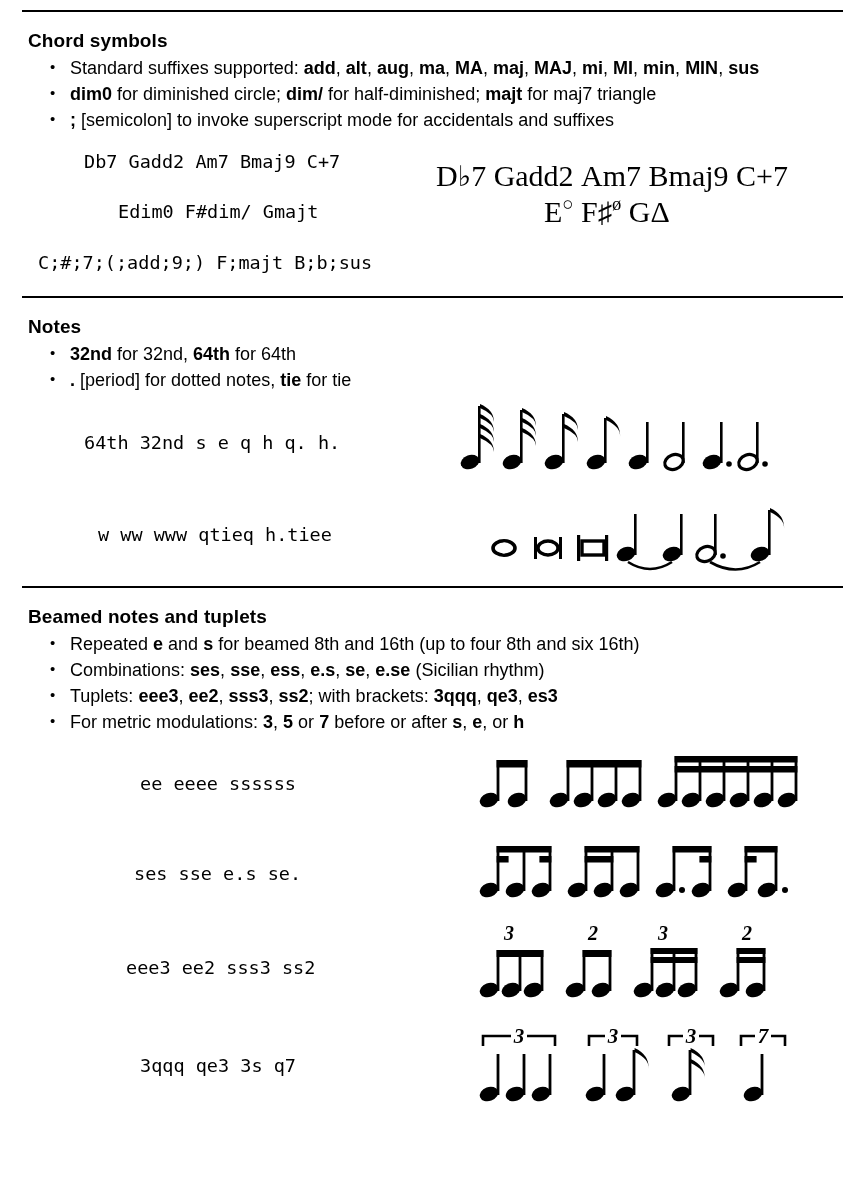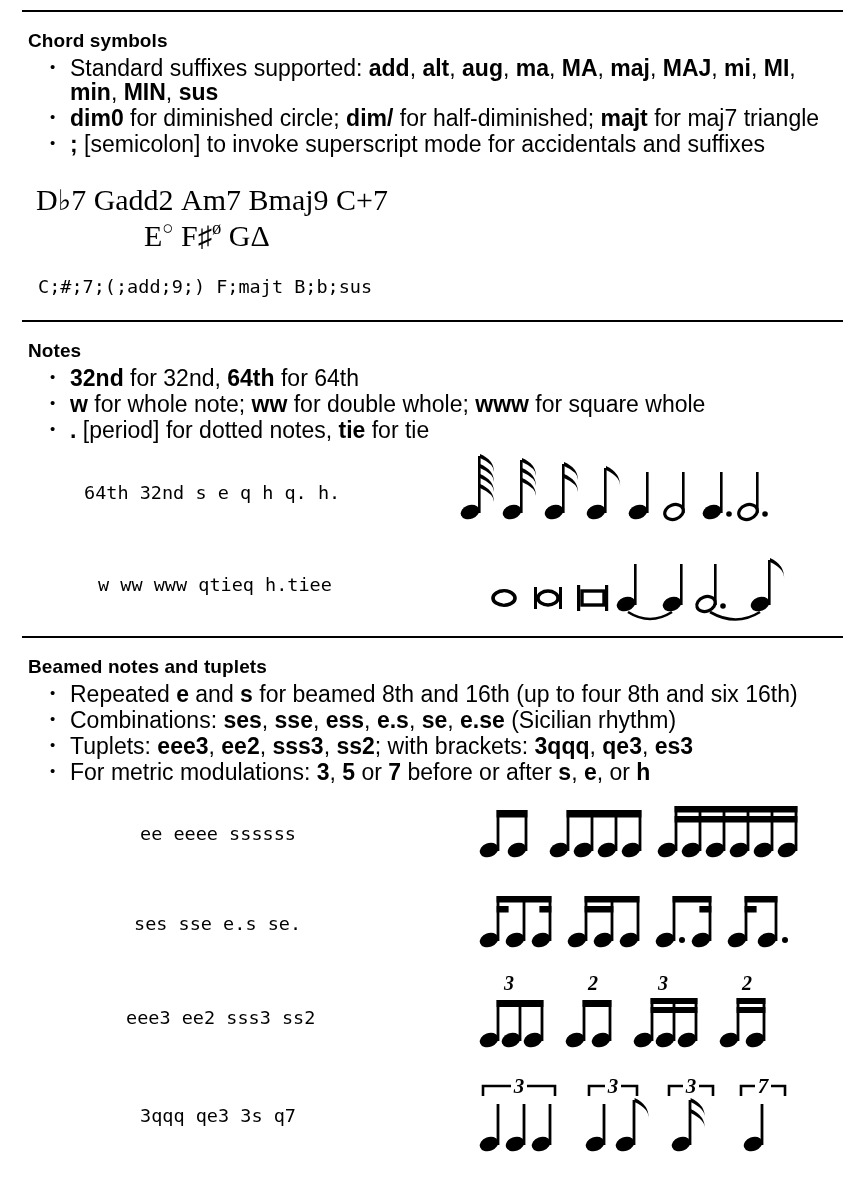--- a/index.html
+++ b/index.html
@@ -35,21 +35,21 @@
     letter-spacing: 0.1px;
     margin: 10px 0 4px 6px;
   }
   ul.bullets {
     list-style: none;
     margin: 0 0 4px 0;
     padding: 0;
   }
   ul.bullets li {
     position: relative;
-    font-size: 23px;
+    font-size: 18px;
     line-height: 24px;
     padding-left: 48px;
     margin-bottom: 2px;
   }
   ul.bullets li::before {
     content: "\2022";
     position: absolute;
     left: 28px;
     top: -1px;
     font-size: 15px;
@@ -103,46 +103,45 @@
         <b>dim0</b><span> for diminished circle; </span><b>dim/</b><span> for half-diminished; </span><b>majt</b><span> for maj7 triangle</span>
       </li>
       <li>
         <b>;</b><span> [semicolon] to invoke superscript mode for accidentals and suffixes</span>
       </li>
     </ul>
 
     <div class="examples" style="margin-top:4px;">
 
       <div class="ex-row" style="height:50px;">
+        <div class="ex-code" style="width:400px; padding-left:62px; box-sizing:border-box;">Db7 Gadd2 Am7 Bmaj9 C+7</div>
         <div class="chord" style="padding-left:14px;margin-top:29px;">
           D<span class="acc">♭</span>7&nbsp;Gadd2&nbsp;Am7&nbsp;Bmaj9&nbsp;C+7
         </div>
       </div>
 
       <div class="ex-row" style="height:50px;">
+        <div class="ex-code" style="width:400px; padding-left:96px; box-sizing:border-box;">Edim0 F#dim/ Gmajt</div>
         <div class="chord" style="padding-left:122px;">
           E<span class="sup">○</span>&nbsp;F<span class="acc">♯</span><span class="sup">ø</span>&nbsp;GΔ
         </div>
       </div>
 
       <div class="ex-row" style="height:52px;">
         <div class="ex-code" style="width:400px; padding-left:16px; box-sizing:border-box;">C;#;7;(;add;9;) F;majt B;b;sus</div>
       </div>
     </div>
   </div>
 
   <hr class="rule" style="margin-top:8px;">
   <div class="section">
     <div class="section-title">Notes</div>
     <ul class="bullets">
       <li>
         <b>32nd</b><span> for 32nd, </span><b>64th</b><span> for 64th</span>
-      </li>
-      <li>
-        <b>w</b><span> for whole note; </span><b>ww</b><span> for double whole; </span><b>www</b><span> for square whole</span>
       </li>
       <li>
         <b>.</b><span> [period] for dotted notes, </span><b>tie</b><span> for tie</span>
       </li>
     </ul>
 
     <div class="examples">
 
       <div class="ex-row" style="height:92px;">
         <div class="ex-code" style="width:430px; padding-left:62px; box-sizing:border-box;">64th 32nd s e q h q. h.</div>

